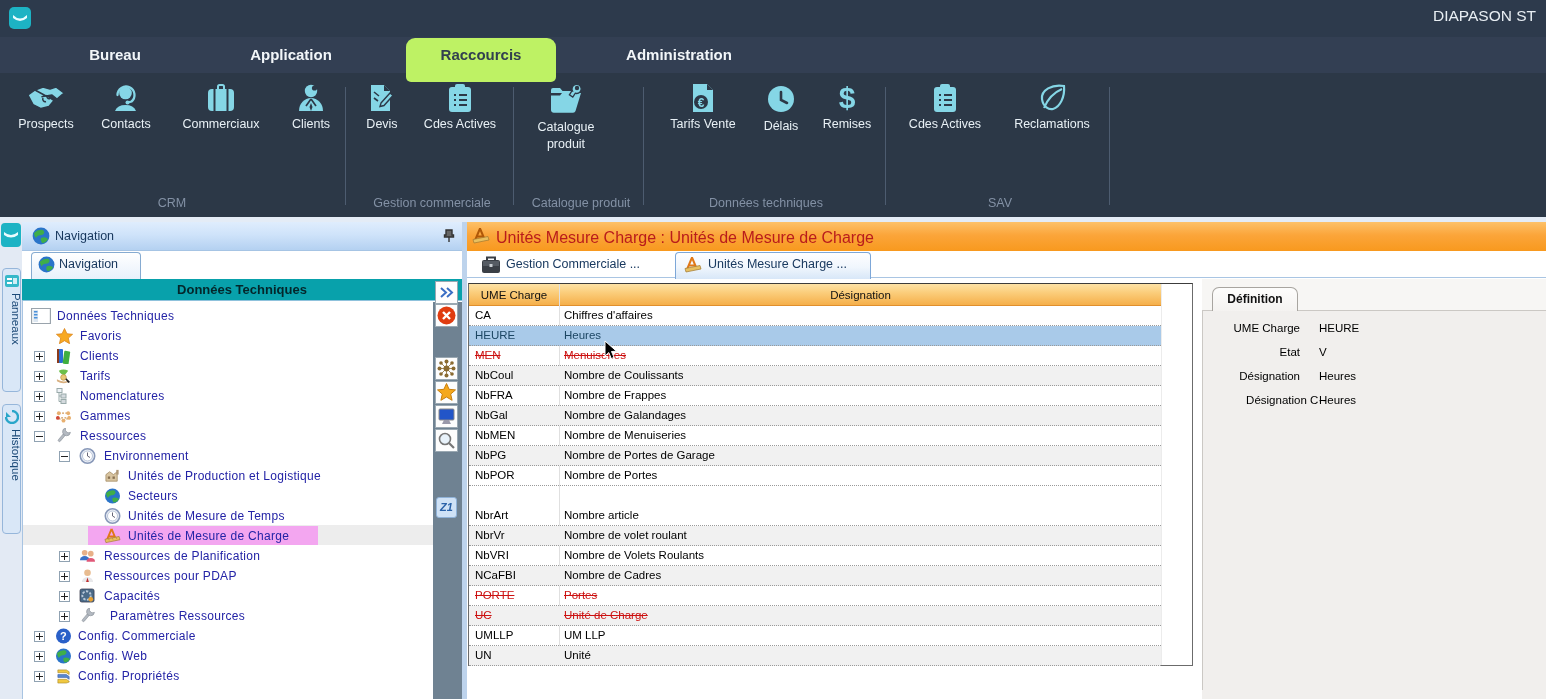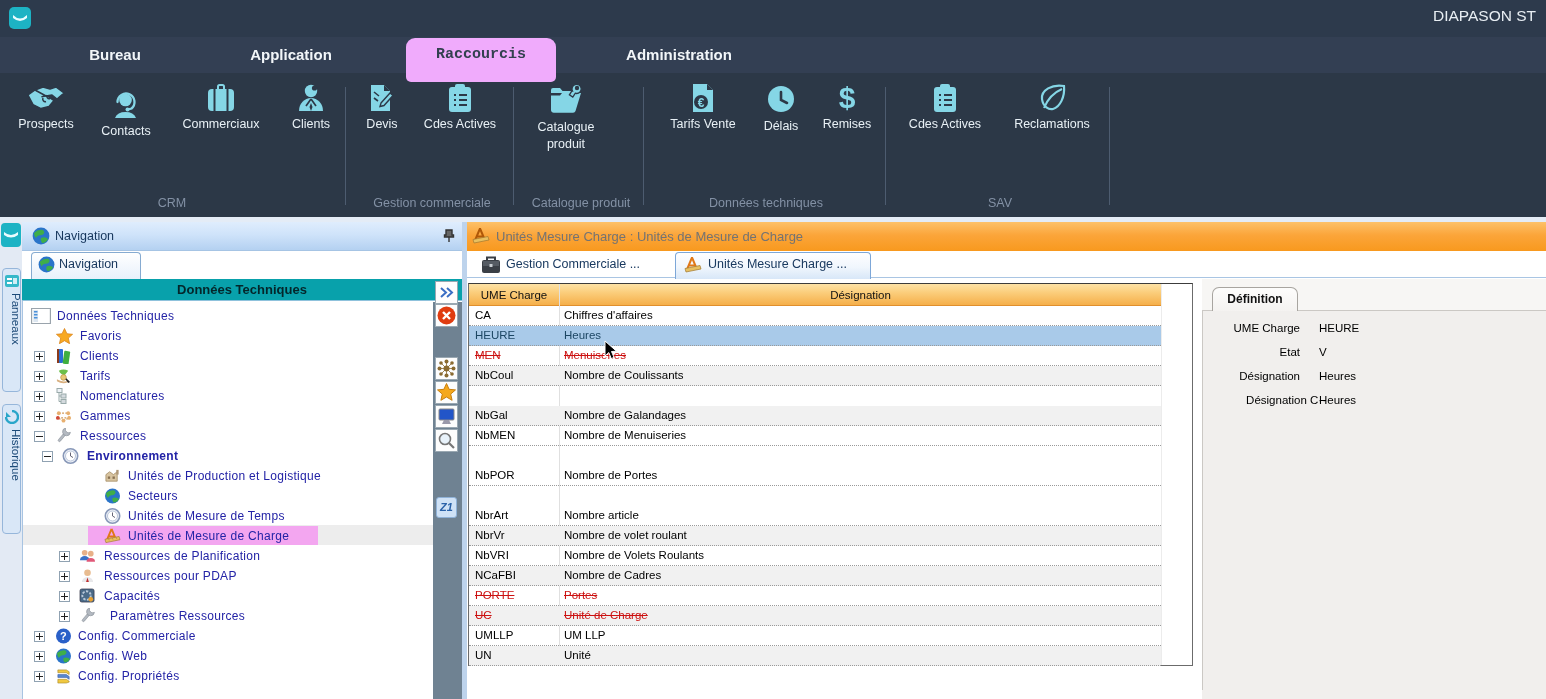--- a/index.html
+++ b/index.html
@@ -4,21 +4,21 @@
 <style>
 *{margin:0;padding:0;box-sizing:border-box;}
 html,body{width:1546px;height:699px;overflow:hidden;}
 body{font-family:"Liberation Sans",sans-serif;position:relative;background:#fff;}
 .abs{position:absolute;}
 
 #titlebar{left:0;top:0;width:1546px;height:37px;background:#2d3a4c;}
 #tabrow{left:0;top:37px;width:1546px;height:36px;background:#333f53;}
 #ribbon{left:0;top:73px;width:1546px;height:144px;background:#2c3847;}
 .toptab{top:37px;height:36px;line-height:36px;font-size:15px;font-weight:bold;color:#f2f6f9;text-align:center;}
-#seltab{left:406px;top:38px;width:150px;height:44px;background:#f0abfc;border-radius:9px 9px 5px 5px;z-index:3;font-family:Liberation Mono, monospace;}
+#seltab{left:406px;top:38px;width:150px;height:44px;background:#bef264;border-radius:9px 9px 5px 5px;z-index:3;}
 #seltab span{display:block;text-align:center;line-height:34px;font-size:15px;font-weight:bold;color:#32404f;}
 .rbtn{position:absolute;text-align:center;color:#e9f1f6;font-size:12.5px;}
 .rbtn .lbl{position:absolute;top:34px;left:-60px;width:120px;text-align:center;white-space:nowrap;}
 .rsep{position:absolute;top:87px;width:1px;height:118px;background:#4d5c70;}
 .rgrp{position:absolute;top:196px;height:16px;font-size:12.5px;color:#8391a5;text-align:center;}
 
 #gap{left:0;top:217px;width:1546px;height:5px;background:#e4ecf6;}
 
 #sidebar{left:0;top:222px;width:22px;height:477px;background:#e3eaf4;}
 .sidetab{left:2px;width:19px;background:#d9e7f7;border:1px solid #96b6da;border-radius:4px;color:#1c4a78;}
@@ -102,21 +102,21 @@
 
 <div class="rbtn" style="left:46px;top:83px;">
 <svg width="40" height="30" viewBox="0 0 40 30" style="margin-left:-20px">
       <g fill="#85d6e6">
         <path d="M2 12 l7 -5 8 2 a2.5 2.5 0 0 1 -1 4.8 l5 -1.2 7 5 -5 6 -8 2 -8 -4 Z" stroke="#2c3847" stroke-width="1.5" stroke-linejoin="round"></path>
         <path d="M9 7 l8 -3 7 2 6 -2 8 6 -7 6 -5 -4 -6 1 Z" stroke="#2c3847" stroke-width="1.5" stroke-linejoin="round"></path>
         <path d="M17 15 a2.5 2.5 0 0 0 3 3.5 M21 12 a2.5 2.5 0 0 0 3 3.5" fill="none" stroke="#2c3847" stroke-width="1.5"></path>
       </g>
     </svg>
 <div class="lbl">Prospects</div></div>
-<div class="rbtn" style="left:126px;top:90px;">
+<div class="rbtn" style="left:126px;top:83px;">
 <svg width="34" height="30" viewBox="0 0 34 30" style="margin-left:-17px">
       <circle cx="16.5" cy="10" r="6.3" fill="#85d6e6"></circle>
       <path d="M8.5 12 a8.5 8.5 0 1 1 14 6.5 l-3.5 1" fill="none" stroke="#85d6e6" stroke-width="2.3" stroke-linecap="round"></path>
       <circle cx="18.5" cy="19.6" r="2" fill="#85d6e6"></circle>
       <path d="M6 28 a11 8.5 0 0 1 21 0 Z" fill="#85d6e6"></path>
     </svg>
 <div class="lbl">Contacts</div></div>
 <div class="rbtn" style="left:221px;top:83px;">
 <svg width="32" height="30" viewBox="0 0 32 30" style="margin-left:-16px">
       <path d="M3 10 q0 -4 4 -4 h1.5 v22 h-1.5 q-4 0 -4 -4 Z" fill="#85d6e6"></path>
@@ -349,21 +349,21 @@
       <i></i>
     </div>
     <svg class="ticon" style="left:32px" viewBox="0 0 18 17" width="18" height="17">
       <g transform="rotate(40 9 8)" fill="#b4bac2" stroke="#878e96" stroke-width="0.6">
         <rect x="7.7" y="5" width="2.6" height="11" rx="1.2"></rect>
         <path d="M5.5 0.5 a4.2 4.2 0 1 0 7 0.2 L10.8 2.8 h-3.4 Z"></path>
       </g>
     </svg>
     <span style="left:57px;">Ressources</span>
   </div>
-<div class="trow" style="left:6px;top:446px;width:410px;font-weight:bold;">
+<div class="trow" style="left:23px;top:446px;width:410px;">
     <div class="pm" style="left:36px;">
       <i></i>
     </div>
     <svg class="ticon" style="left:56px" viewBox="0 0 17 16" width="17" height="16">
       <circle cx="8.5" cy="8" r="7.2" fill="#eef2f8" stroke="#8898b8" stroke-width="1.6"></circle>
       <circle cx="8.5" cy="8" r="5" fill="#fff" stroke="#aab8d0" stroke-width="0.8"></circle>
       <path d="M8.5 4.5 v3.5 l2.5 1.5" stroke="#667" stroke-width="1" fill="none"></path>
     </svg>
     <span style="left:81px;">Environnement</span>
   </div>
@@ -484,21 +484,21 @@
       <path d="M3 12 h9 l3 2 v1 l-3 1 h-9 Z" fill="#f0c840" stroke="#a08020" stroke-width="0.6"></path>
     </svg>
     <span style="left:55px;">Config. Propriétés</span>
   </div>
 
 <div class="abs" id="orangebar"></div>
 <svg class="abs" style="left:472px;top:227px" width="18" height="18" viewBox="0 0 18 17">
     <path d="M8 1 L13 13 M8 1 L3 13 M5 9 h6" stroke="#b05808" stroke-width="2" fill="none"></path>
     <path d="M1 12 L16 9 L17 12.5 L2 15.5 Z" fill="#e8c060" stroke="#a07830" stroke-width="0.7"></path>
   </svg>
-<div class="abs" style="left:496px;top:229px;font-size:13px;color:#737373;">Unités Mesure Charge : Unités de Mesure de Charge</div>
+<div class="abs" style="left:496px;top:229px;font-size:16px;color:#b91c1c;">Unités Mesure Charge : Unités de Mesure de Charge</div>
 <div class="abs" id="ctabrow"></div>
 <div class="abs" id="ctabline"></div>
 <div class="abs" id="ctab2"></div>
 <svg class="abs" style="left:481px;top:255px;z-index:2" width="20" height="19" viewBox="0 0 20 19">
     <rect x="1" y="5" width="18" height="13" rx="2" fill="#3a3f46"></rect>
     <path d="M6 5 v-2.5 h8 v2.5" fill="none" stroke="#3a3f46" stroke-width="2"></path>
     <rect x="2" y="6" width="16" height="5" fill="#565c64"></rect>
     <rect x="8.5" y="9" width="3" height="3" fill="#c8cdd2"></rect>
   </svg>
 <div class="abs" style="left:506px;top:257px;font-size:12.5px;color:#1a3a60;z-index:2;">Gestion Commerciale ...</div>
@@ -525,27 +525,35 @@
       <span class="c2">Heures</span>
     </div>
     <div class="drow dot" style="top:62px;">
       <span class="c1 red">MEN</span>
       <span class="c2 red">Menuiseries</span>
     </div>
     <div class="drow dot gray" style="top:82px;">
       <span class="c1">NbCoul</span>
       <span class="c2">Nombre de Coulissants</span>
     </div>
+    <div class="drow dot" style="top:102px;">
+      <span class="c1">NbFRA</span>
+      <span class="c2">Nombre de Frappes</span>
+    </div>
     <div class="drow dot gray" style="top:122px;">
       <span class="c1">NbGal</span>
       <span class="c2">Nombre de Galandages</span>
     </div>
     <div class="drow dot" style="top:142px;">
       <span class="c1">NbMEN</span>
       <span class="c2">Nombre de Menuiseries</span>
+    </div>
+    <div class="drow dot gray" style="top:162px;">
+      <span class="c1">NbPG</span>
+      <span class="c2">Nombre de Portes de Garage</span>
     </div>
     <div class="drow dot" style="top:182px;">
       <span class="c1">NbPOR</span>
       <span class="c2">Nombre de Portes</span>
     </div>
     <div class="drow dot" style="top:222px;">
       <span class="c1">NbrArt</span>
       <span class="c2">Nombre article</span>
     </div>
     <div class="drow dot gray" style="top:242px;">

